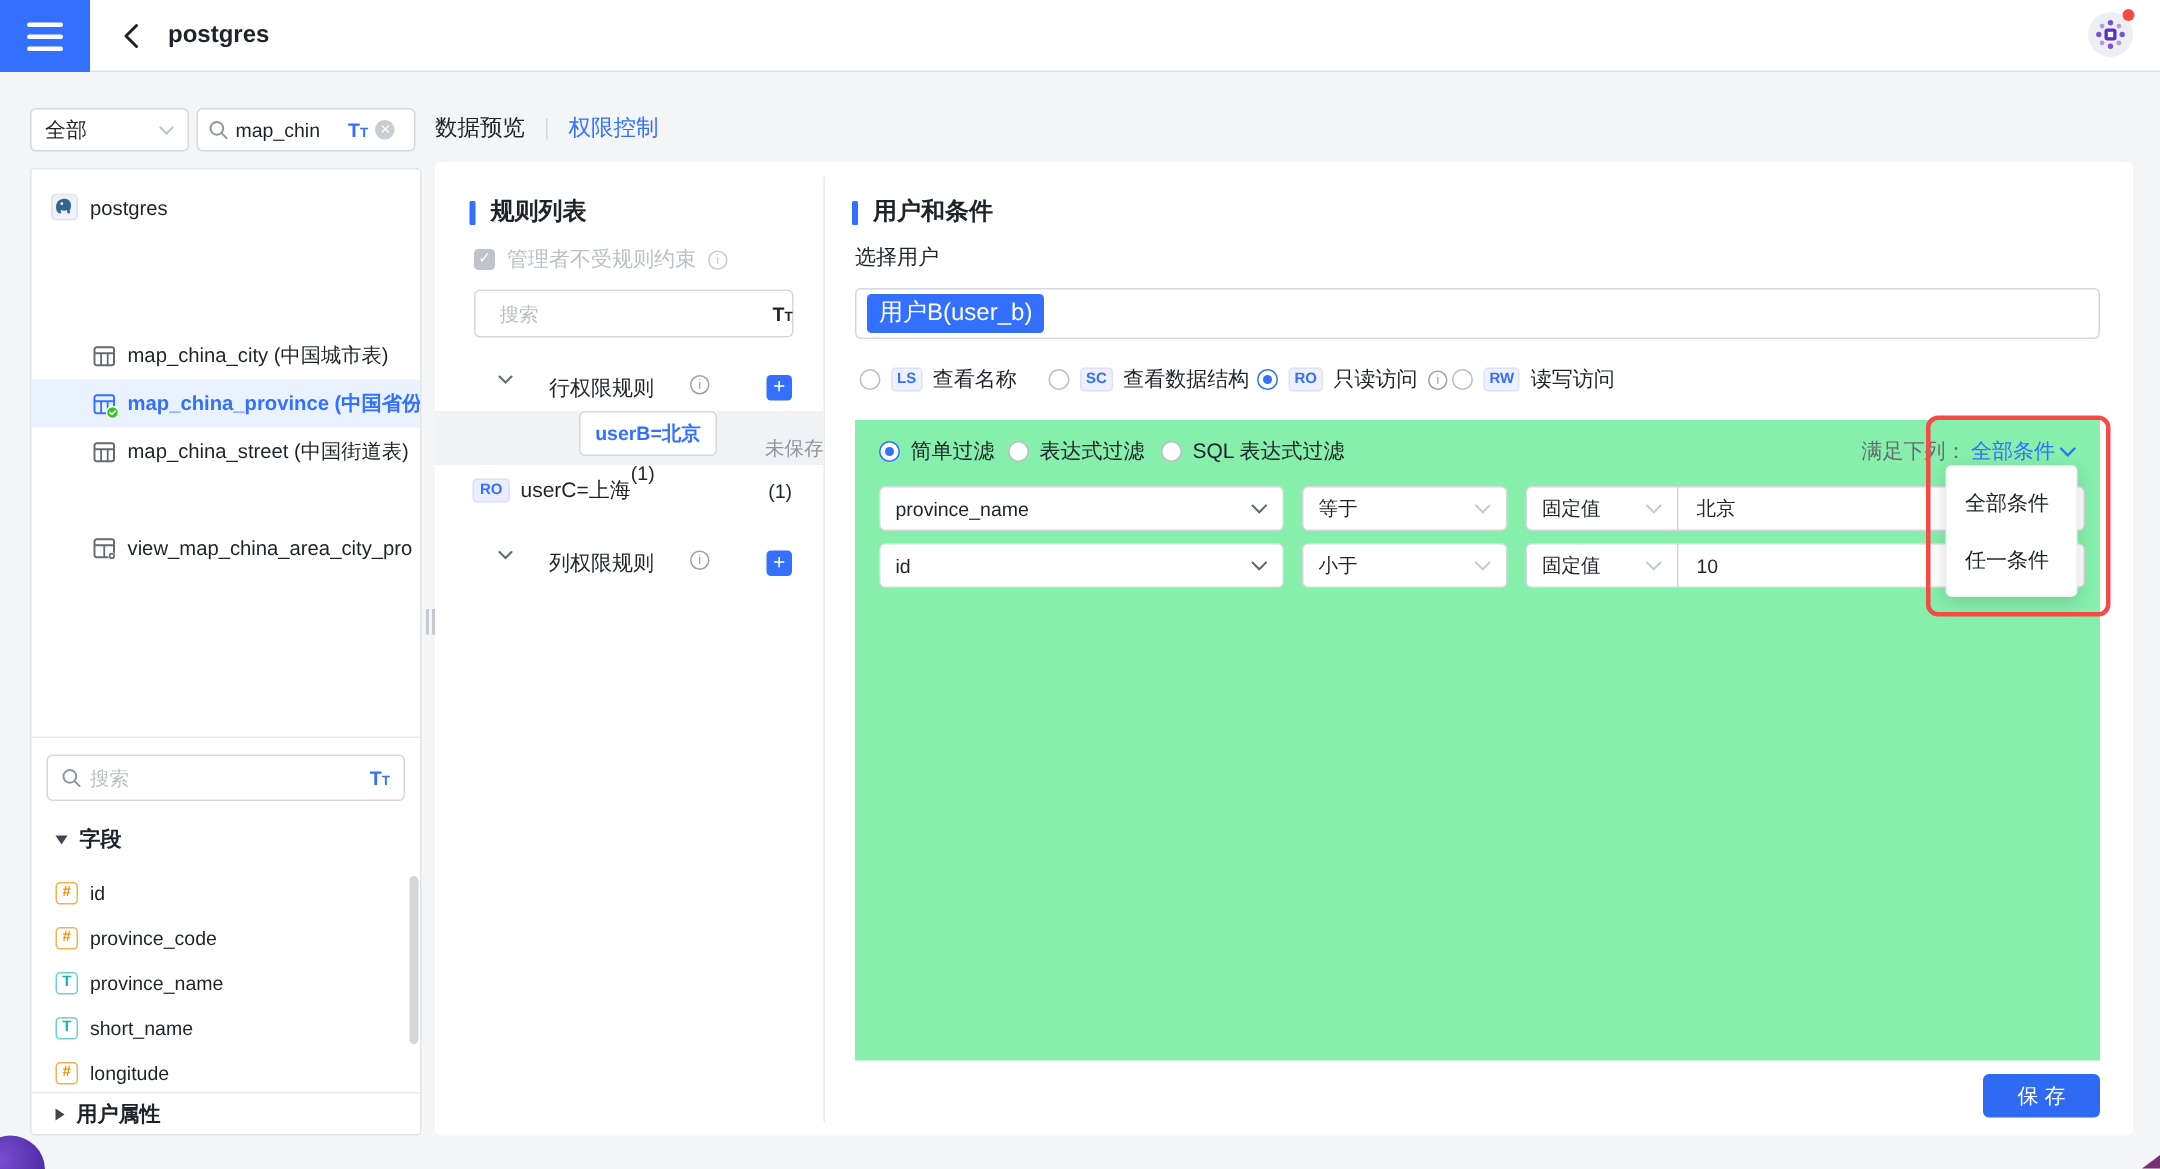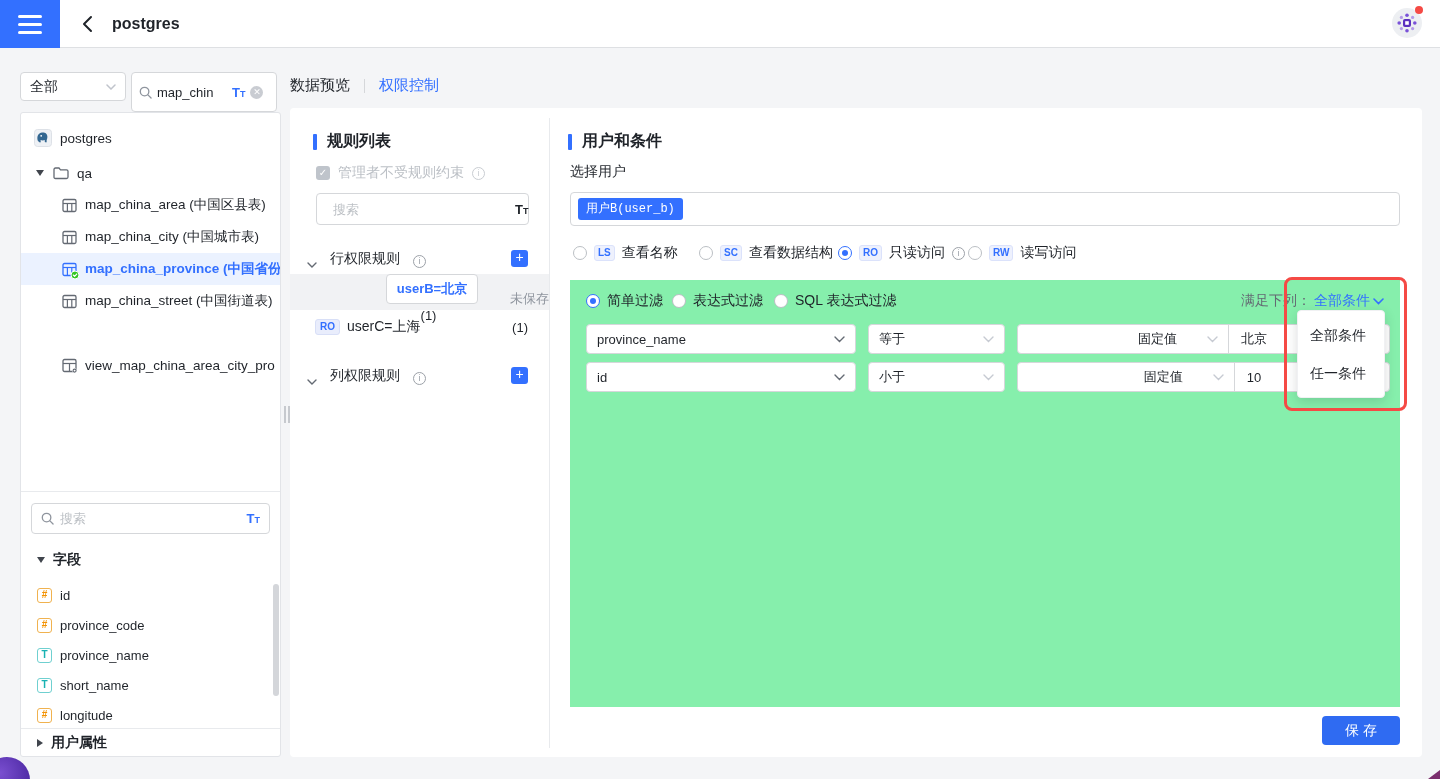--- a/index.html
+++ b/index.html
@@ -17,21 +17,21 @@
     align-items:center; justify-content:center; cursor:pointer; }
   .page-title { position:absolute; left:112px; top:15px; font-size:16px; font-weight:bold; }
   .avatar { position:absolute; left:1392px; top:8px; width:30px; height:30px; border-radius:50%;
     background:#edeff2; display:flex; align-items:center; justify-content:center; }
   .avatar .dot { position:absolute; right:-1px; top:-2px; width:8px; height:8px; border-radius:50%; background:#f54a45; }
 
   
   .type-select { position:absolute; left:20px; top:72px; width:106px; height:29px; background:#fff;
     border:1px solid #d5d7da; border-radius:4px; display:flex; align-items:center;
     justify-content:space-between; padding:0 9px; cursor:pointer; }
-  .top-search { position:absolute; left:131px; top:72px; width:146px; height:40px; background:#fff;
+  .top-search { position:absolute; left:131px; top:72px; width:146px; height:29px; background:#fff;
     border:1px solid #d5d7da; border-radius:4px; display:flex; align-items:center; padding:0 7px; gap:5px; }
   .top-search input { border:none; outline:none; width:70px; font-size:13px; color:#1f2329; background:transparent; }
   .tt { font-weight:bold; font-size:13px; color:#3370ff; line-height:1; white-space:nowrap; }
   .tt .sm { font-size:9px; }
   .tt.dark { color:#1f2329; }
   .clear-ic { width:13px; height:13px; border-radius:50%; background:#c9ccd2; color:#fff; font-size:9px;
     display:flex; align-items:center; justify-content:center; line-height:1; cursor:pointer; }
 
   .side-box { position:absolute; left:20px; top:112px; width:261px; height:645px; background:#fff;
     border:1px solid #e2e4e8; border-radius:3px; }
@@ -69,57 +69,57 @@
   .vdivider { position:absolute; left:259px; top:10px; width:1px; height:630px; background:#e8eaed; }
   .blk-head { position:absolute; display:flex; align-items:center; gap:10px; font-size:16px; font-weight:bold; }
   .blk-head .bar { width:4px; height:16px; background:#3370ff; border-radius:1px; }
 
   .chk-row { position:absolute; left:26px; top:56px; display:flex; align-items:center; gap:8px; color:#bcc0c6; font-size:14px; }
   .chk { width:14px; height:14px; border-radius:3px; background:#bfc4cb; color:#fff; font-size:10px;
     display:flex; align-items:center; justify-content:center; line-height:1; }
   .msearch { position:absolute; left:26px; top:85px; width:213px; height:32px; border:1px solid #d5d7da;
     border-radius:4px; display:flex; align-items:center; padding:0 10px; gap:6px; }
   .msearch input { border:none; outline:none; flex:1; font-size:13px; background:transparent; }
-  .rule-sec { position:absolute; left:17px; display:flex; align-items:flex-end; gap:13px; font-size:14px; }
+  .rule-sec { position:absolute; left:42px; display:flex; align-items:flex-start; gap:24px; font-size:14px; }
   .chev { display:inline-block; }
   .plus-btn { position:absolute; left:221px; width:17px; height:17px; background:#3370ff; border-radius:3px;
     color:#fff; font-size:14px; line-height:15px; text-align:center; cursor:pointer; }
   .rule-row { position:absolute; left:0; width:259px; display:flex; align-items:center; padding-left:25px; cursor:pointer; }
   .rule-row.selected { background:#f1f2f4; }
   .ro-badge { background:#e9edfc; border:1px solid #d8dff7; color:#3370ff; font-size:10px; font-weight:bold;
     border-radius:3px; padding:2px 4px; line-height:1; margin-right:7px; }
   .rule-name { font-size:14px; }
   .rule-name.sel { color:#3370ff; font-weight:bold; }
   .rule-status { color:#8f959e; font-size:13px; margin-left:auto; }
   .rule-count { font-size:13px; margin-left:14px; margin-right:21px; }
 
   .lbl { position:absolute; font-size:14px; }
   .user-box { position:absolute; left:280px; top:84px; width:830px; height:34px; border:1px solid #d5d7da;
     border-radius:4px; display:flex; align-items:center; padding:0 7px; }
-  .user-tag { background:#3370ff; color:#fff; font-size:12px; border-radius:3px; padding:5px 8px; line-height:1;font-family:Liberation Mono, monospace; }
+  .user-tag { background:#3370ff; color:#fff; font-size:16px; border-radius:3px; padding:5px 8px; line-height:1; }
 
   .radio { width:14px; height:14px; border-radius:50%; border:1px solid #bbbfc4; background:#fff; position:relative; flex:none; }
   .radio.on { border:1.5px solid #3370ff; }
   .radio.on::after { content:""; position:absolute; left:50%; top:50%; transform:translate(-50%,-50%);
     width:6px; height:6px; border-radius:50%; background:#3370ff; }
   .acc-item { position:absolute; top:136px; display:flex; align-items:center; gap:7px; font-size:14px; cursor:pointer; }
   .pill { background:#eef1fd; border:1px solid #dbe2fb; color:#3370ff; font-size:10px; font-weight:bold;
     border-radius:3px; padding:2px 3px; line-height:1; }
   .info-ic { width:13px; height:13px; border-radius:50%; border:1px solid #9ca1a8; color:#9ca1a8; font-size:9px;
     font-style:normal; display:inline-flex; align-items:center; justify-content:center; line-height:1; }
 
   .gray-panel { position:absolute; left:280px; top:172px; width:830px; height:427px; background:#86efac; }
   .mode-item { position:absolute; top:12px; display:flex; align-items:center; gap:7px; font-size:14px; cursor:pointer; }
   .match-ctl { position:absolute; right:16px; top:12px; display:flex; align-items:center; gap:3px; font-size:14px; }
   .match-ctl .mlabel { color:#646a73; }
   .match-ctl .mvalue { color:#3370ff; cursor:pointer; }
   .sel { position:absolute; height:30px; background:#fff; border:1px solid #d5d7da; border-radius:4px;
     display:flex; align-items:center; justify-content:space-between; padding:0 10px; font-size:13px; cursor:pointer; }
   .vgroup { position:absolute; height:30px; background:#fff; border:1px solid #d5d7da; border-radius:4px;
-    display:flex; align-items:center; font-size:13px;justify-content:center; }
+    display:flex; align-items:center; font-size:13px; }
   .vgroup .vt { width:100px; display:flex; align-items:center; justify-content:space-between;
     padding:0 10px; height:100%; cursor:pointer; }
   .vgroup .divd { width:1px; height:30px; background:#d5d7da; }
   .vgroup .vv { padding:0 12px; }
 
   .dropdown { position:absolute; left:1007px; top:202px; width:88px; height:88px; background:#fff; border-radius:4px;
     box-shadow:0 4px 12px rgba(31,35,41,.16); border:1px solid #f0f1f3; padding-top:6px; z-index:5; }
   .dropdown .opt { height:38px; display:flex; align-items:center; padding-left:12px; font-size:14px; cursor:pointer; }
   .red-rect { position:absolute; left:994px; top:169px; width:123px; height:134px; border:3px solid #f54a45;
     border-radius:8px; z-index:6; pointer-events:none; }
@@ -184,37 +184,21 @@
 
   <div class="tree-row" style="top:9px;">
     <svg style="margin-left:13px;" width="18" height="18" viewBox="0 0 18 18">
       <rect x="0.5" y="0.5" width="17" height="17" rx="3" fill="#eef1f5" stroke="#dde1e7"></rect>
       <path d="M4 12c-1-2-1-6 1.5-7.5C7 3.2 10.5 3 12 4.5c1.6 1.5 1.8 4 .8 6.2-.4.9-.3 1.8 0 2.5h-1.8c-.3-.6-.4-1.3-.2-2.2-1.2.6-3 .6-4.2 0-.2 1 0 1.6.4 2.2H5.2C4.8 12.6 4.4 12.6 4 12z" fill="#336791"></path>
       <circle cx="7.2" cy="6.8" r="0.9" fill="#fff"></circle>
     </svg>
     <span style="margin-left:8px;">postgres</span>
   </div>
 
-  <div class="tree-row" style="top:44px;">
-    <span class="caret-down" style="margin-left:15px;"></span>
-    <svg style="margin-left:9px;" width="16" height="14" viewBox="0 0 16 14">
-      <path d="M1 3.5 Q1 2 2.5 2 H6 L7.5 3.8 H13.5 Q15 3.8 15 5.2 V11 Q15 12.5 13.5 12.5 H2.5 Q1 12.5 1 11 Z" fill="none" stroke="#646a73" stroke-width="1.3"></path>
-    </svg>
-    <span style="margin-left:8px;">qa</span>
-  </div>
-
-  <div class="tree-row" style="top:76px;">
-    <svg style="margin-left:41px;flex:none;" width="15" height="15" viewBox="0 0 15 15">
-      <rect x="1" y="1.5" width="13" height="12" rx="1.5" fill="none" stroke="#646a73" stroke-width="1.3"></rect>
-      <line x1="1" y1="5.5" x2="14" y2="5.5" stroke="#646a73" stroke-width="1.2"></line>
-      <line x1="5.4" y1="5.5" x2="5.4" y2="13.5" stroke="#646a73" stroke-width="1.2"></line>
-      <line x1="9.8" y1="5.5" x2="9.8" y2="13.5" stroke="#646a73" stroke-width="1.2"></line>
-    </svg>
-    <span style="margin-left:8px;">map_china_area (中国区县表)</span>
-  </div>
+
 
   <div class="tree-row selected" style="top:140px;">
     <svg style="margin-left:41px;flex:none;overflow:visible;" width="15" height="15" viewBox="0 0 15 15">
       <rect x="1" y="1.5" width="13" height="12" rx="1.5" fill="none" stroke="#3370ff" stroke-width="1.3"></rect>
       <line x1="1" y1="5.5" x2="14" y2="5.5" stroke="#3370ff" stroke-width="1.2"></line>
       <line x1="5.4" y1="5.5" x2="5.4" y2="13.5" stroke="#3370ff" stroke-width="1.2"></line>
       <line x1="9.8" y1="5.5" x2="9.8" y2="13.5" stroke="#3370ff" stroke-width="1.2"></line>
       <circle cx="13" cy="13" r="4" fill="#34c724" stroke="#fff" stroke-width="1"></circle>
       <polyline points="11.3,13 12.6,14.3 14.8,12" fill="none" stroke="#fff" stroke-width="1.1" stroke-linecap="round" stroke-linejoin="round"></polyline>
     </svg>

